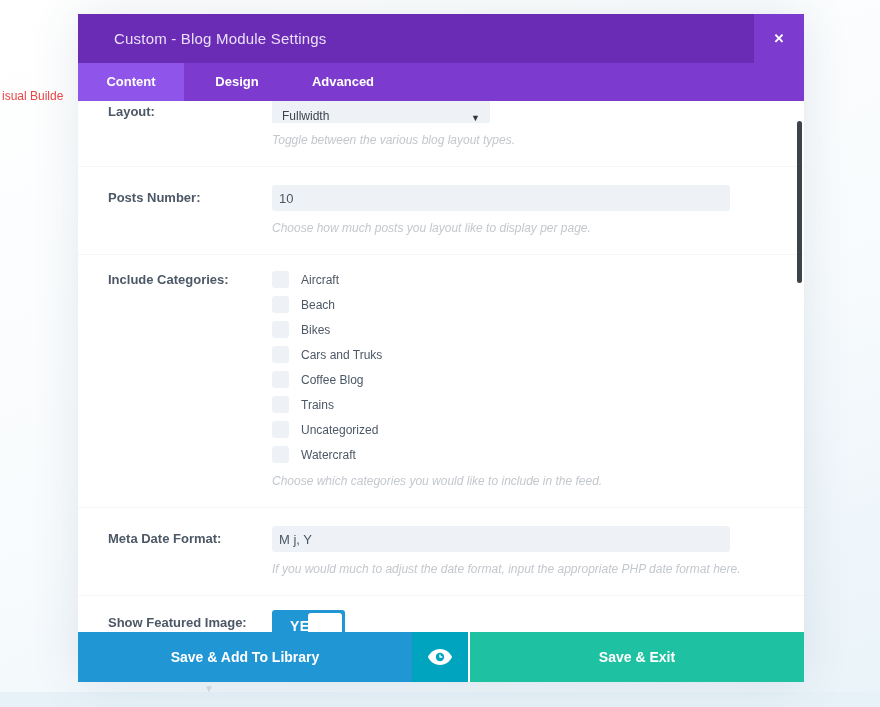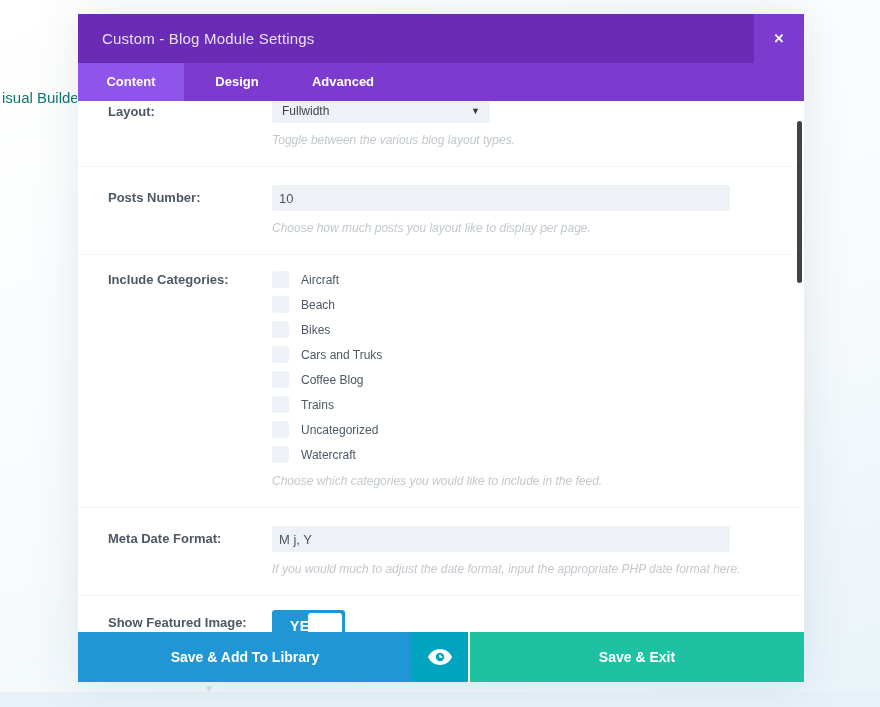--- a/index.html
+++ b/index.html
@@ -15,29 +15,29 @@
   }
   *{box-sizing:border-box;margin:0;padding:0;}
   html,body{width:880px;height:707px;}
   body{
     position:relative;overflow:hidden;
     background:linear-gradient(160deg,#ffffff 0%,#f8fbfd 55%,#e9f3f9 100%);
     font-family:"Liberation Sans",sans-serif;
   }
   .bottom-band{position:absolute;left:0;right:0;top:692px;height:15px;background:#e7f2f8;}
   .bg-hint{position:absolute;left:2px;top:89px;width:75px;overflow:hidden;white-space:nowrap;
-    color:#0f766e;font-size:15px;}
+    color:#ef4444;font-size:12px;}
   .bg-caret{position:absolute;left:204px;top:683px;color:#d3dde4;font-size:10px;}
 
   .modal{position:absolute;left:78px;top:14px;width:726px;height:668px;background:#ffffff;
     box-shadow:0 0 45px rgba(50,80,110,0.12);}
 
   
   .m-header{height:49px;background:var(--c-header);position:relative;}
-  .m-title{line-height:49px;padding-left:24px;color:#eadffa;font-size:15px;font-weight:400;
+  .m-title{line-height:49px;padding-left:36px;color:#eadffa;font-size:15px;font-weight:400;
     letter-spacing:.2px;}
   .close-btn{position:absolute;top:0;right:0;width:50px;height:49px;background:var(--c-tabbar);
     color:#ffffff;text-align:center;line-height:49px;font-size:13px;font-weight:bold;cursor:pointer;}
 
   
   .m-tabs{height:38px;background:var(--c-tabbar);display:flex;}
   .tab{width:106px;text-align:center;line-height:38px;color:#ffffff;font-size:13px;
     font-weight:bold;cursor:pointer;}
   .tab.active{background:var(--c-tab-active);}
 
@@ -48,21 +48,21 @@
   .row:last-child{border-bottom:none;}
   .row-cats{padding-top:12px;}
   .row-toggle{padding-top:14px;border-bottom:none;}
   .lbl{width:164px;flex-shrink:0;font-size:13px;font-weight:bold;color:var(--c-label);
     padding-top:5px;line-height:16px;}
   .field{flex:1;}
   .flat-input{display:block;width:458px;height:26px;background:var(--c-input-bg);border:none;
     border-radius:3px;padding:0 7px;font-size:13px;color:var(--c-label);
     font-family:"Liberation Sans",sans-serif;outline:none;}
   .select{width:218px;height:24px;background:var(--c-input-bg);border-radius:2px;
-    display:flex;align-items:center;justify-content:space-between;padding:0 10px;
+    display:flex;align-items:flex-end;justify-content:space-between;padding:0 10px;
     font-size:12px;color:#3c454e;cursor:pointer;}
   .caret{font-size:9px;color:#30353a;}
   .desc{margin-top:9px;font-size:12px;font-style:italic;color:var(--c-description);line-height:16px;}
   .desc-cats{margin-top:6px;}
 
   .cat-item{display:flex;align-items:center;height:25px;cursor:pointer;}
   .checkbox{width:17px;height:17px;background:var(--c-input-bg);border-radius:3px;flex-shrink:0;}
   .cat-label{margin-left:12px;font-size:12px;color:var(--c-label);}
 
   .toggle{width:73px;height:27px;background:var(--c-accent-blue);border-radius:3px;

